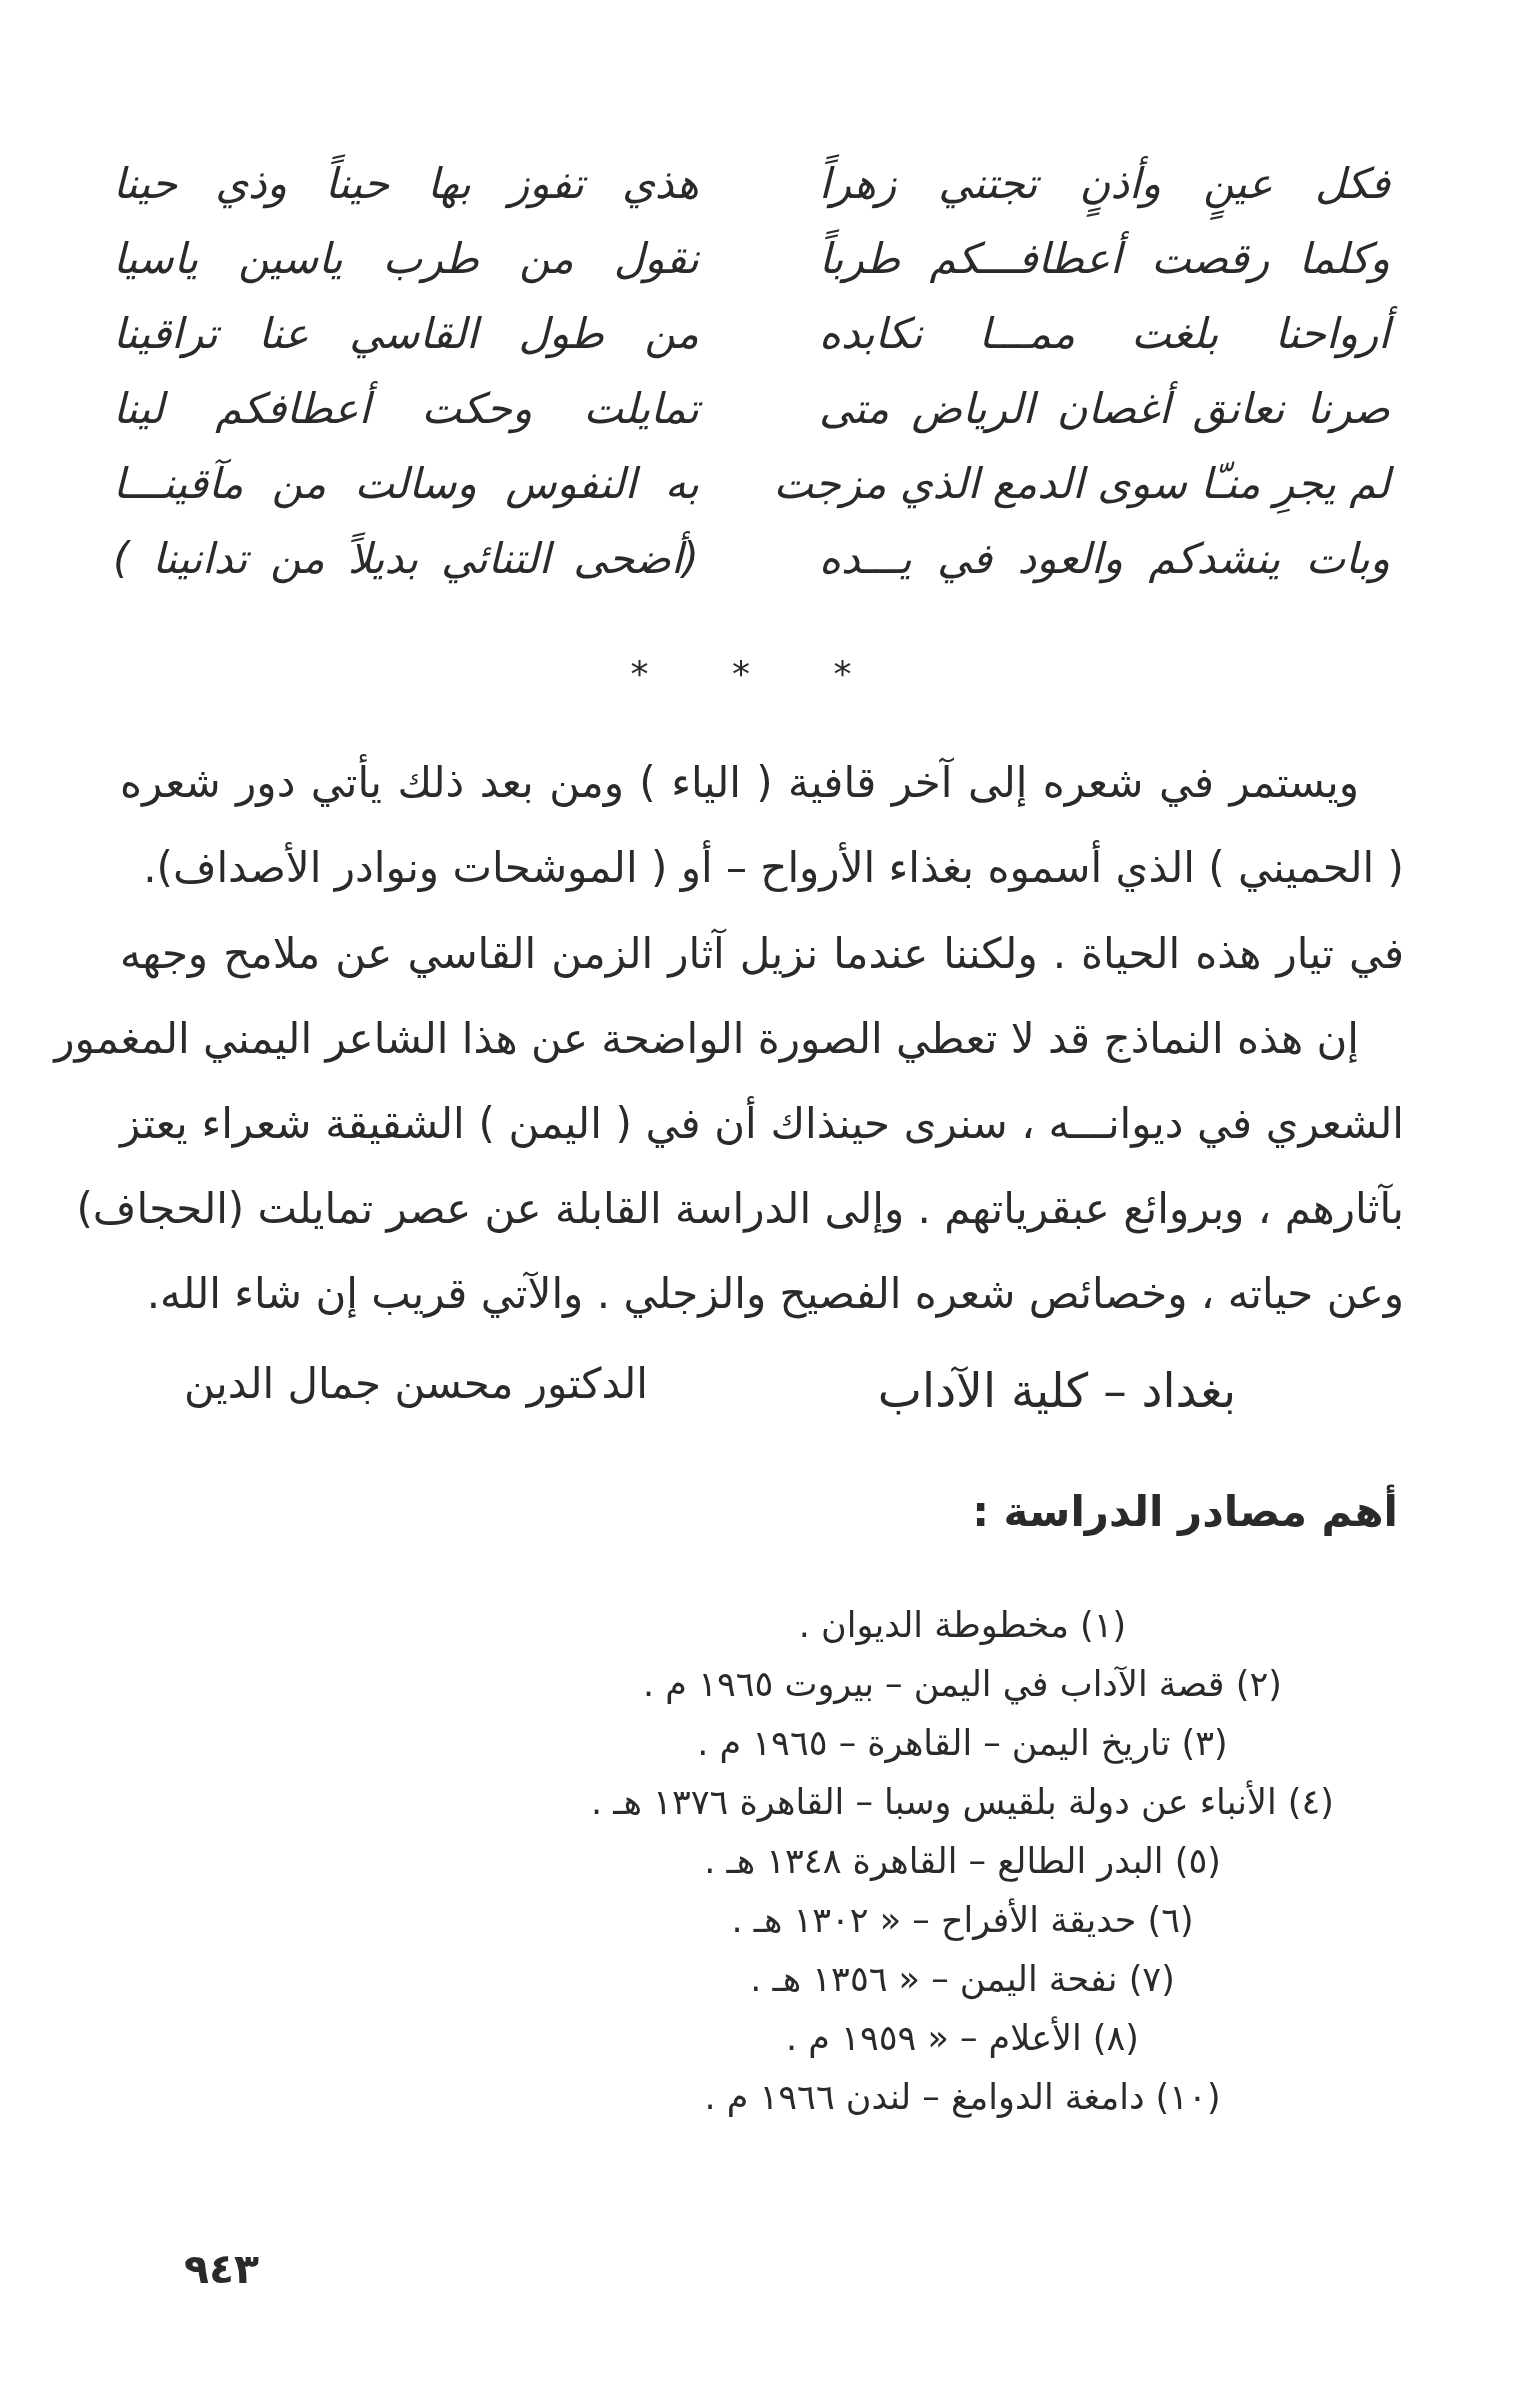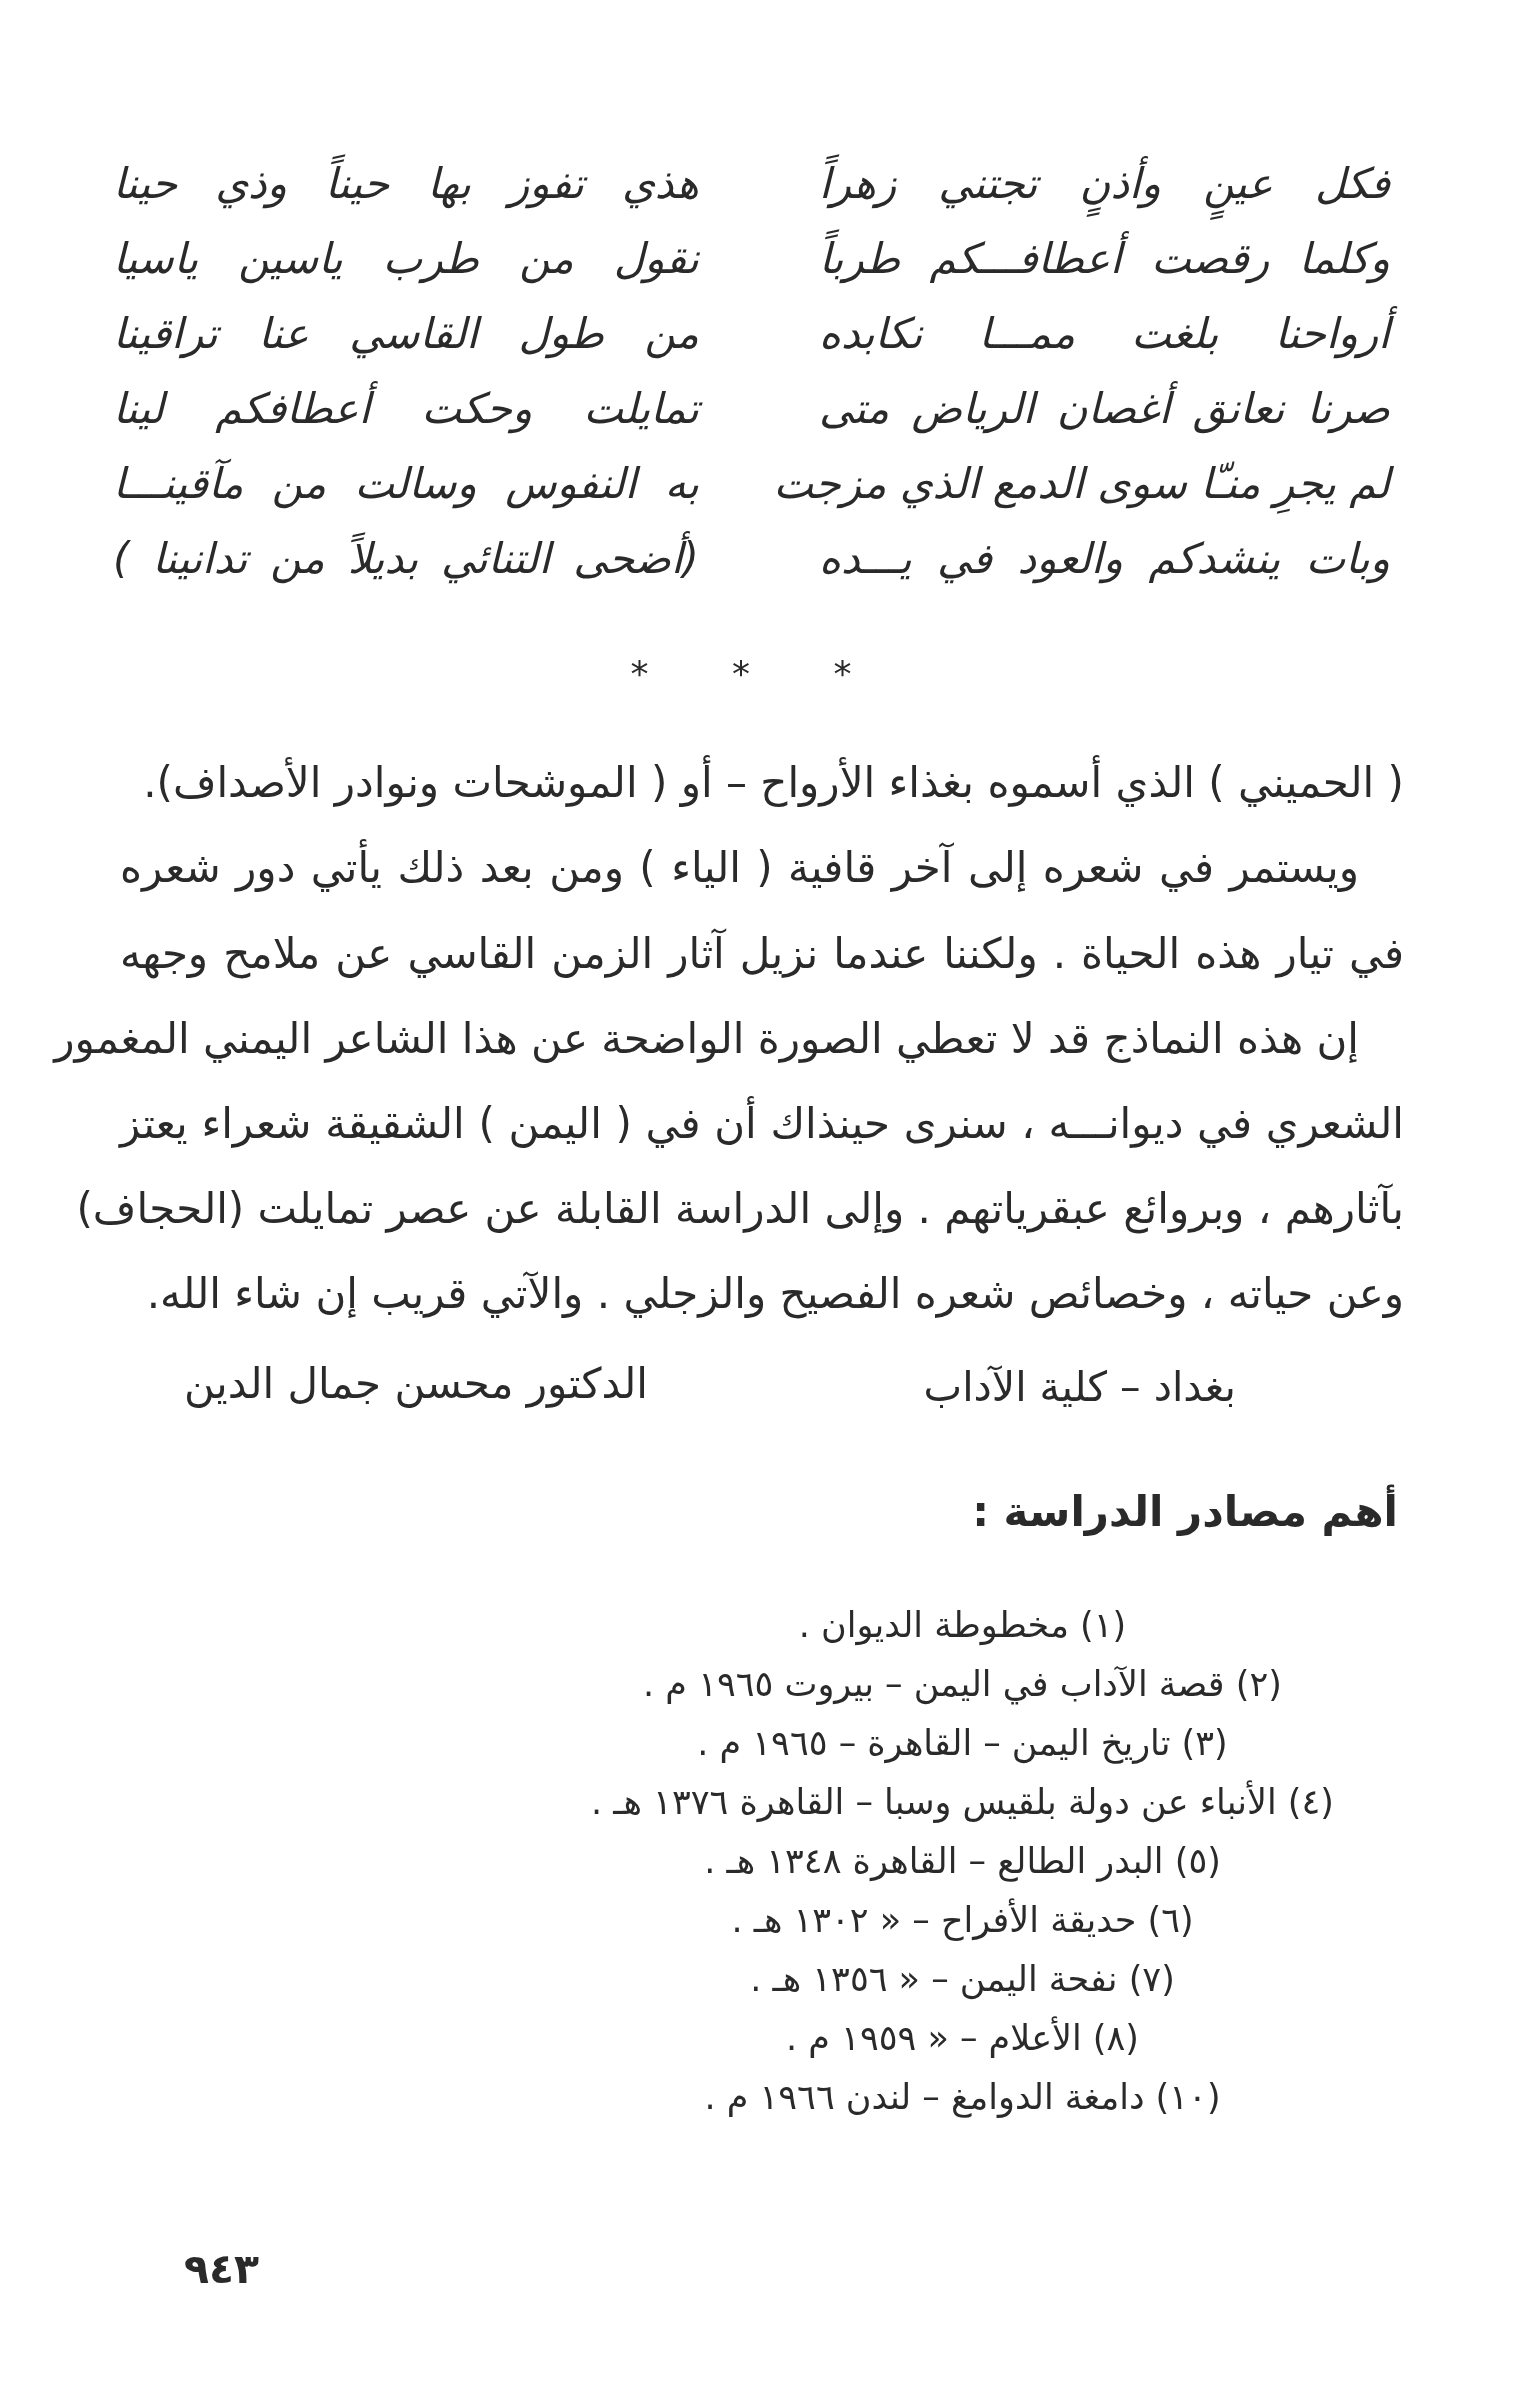--- a/index.html
+++ b/index.html
@@ -25,21 +25,21 @@
 
   
   .para { position: absolute; left: 120px; width: 1284px; }
   .pline {
     height: 85px; font-size: 42px; line-height: 85px; white-space: nowrap;
     direction: rtl; text-align: justify; text-align-last: justify;
   }
   .pline.indent { padding-right: 45px; }
   .pline.last { text-align-last: right; }
 
-  .sig-place { position: absolute; top: 1363px; right: 282px; font-size: 41px; direction: rtl; }
+  .sig-place { position: absolute; top: 1363px; right: 282px; font-size: 47px; direction: rtl; }
   .sig-author { position: absolute; top: 1359px; left: 184px; font-size: 42px; font-weight: normal; direction: rtl; }
 
   .sources-title { position: absolute; top: 1487px; right: 120px; font-size: 42px; font-weight: bold; direction: rtl; }
   .sources { position: absolute; top: 1596px; right: 184px; direction: rtl; }
   .src {
     font-size: 35px; line-height: 59px; height: 59px; white-space: nowrap; text-align: center;
   }
   .page-number { position: absolute; top: 2245px; left: 184px; font-size: 41px; font-weight: bold; direction: rtl; }
 </style>
 </head>
@@ -58,22 +58,22 @@
     <div class="verse left" style="top:225px">تمايلت وحكت أعطافكم لينا</div>
     <div class="verse right" style="top:300px">لم يجرِ منـّا سوى الدمع الذي مزجت</div>
     <div class="verse left" style="top:300px">به النفوس وسالت من مآقينـــا</div>
     <div class="verse right" style="top:375px">وبات ينشدكم والعود في يـــده</div>
     <div class="verse left" style="top:375px">(أضحى التنائي بديلاً من تدانينا )</div>
   </div>
 
   <div class="stars">* * *</div>
 
   <div class="para" style="top:740px">
+    <div class="pline indent">ويستمر في شعره إلى آخر قافية ( الياء ) ومن بعد ذلك يأتي دور شعره</div>
     <div class="pline last">( الحميني ) الذي أسموه بغذاء الأرواح – أو ( الموشحات ونوادر الأصداف).</div>
-    <div class="pline indent">ويستمر في شعره إلى آخر قافية ( الياء ) ومن بعد ذلك يأتي دور شعره</div>
   </div>
 
   <div class="para" style="top:911px">
     <div class="pline">في تيار هذه الحياة . ولكننا عندما نزيل آثار الزمن القاسي عن ملامح وجهه</div>
     <div class="pline indent">إن هذه النماذج قد لا تعطي الصورة الواضحة عن هذا الشاعر اليمني المغمور</div>
     <div class="pline">الشعري في ديوانـــه ، سنرى حينذاك أن في ( اليمن ) الشقيقة شعراء يعتز</div>
     <div class="pline">بآثارهم ، وبروائع عبقرياتهم . وإلى الدراسة القابلة عن عصر تمايلت (الحجاف)</div>
     <div class="pline last">وعن حياته ، وخصائص شعره الفصيح والزجلي . والآتي قريب إن شاء الله.</div>
   </div>
 

